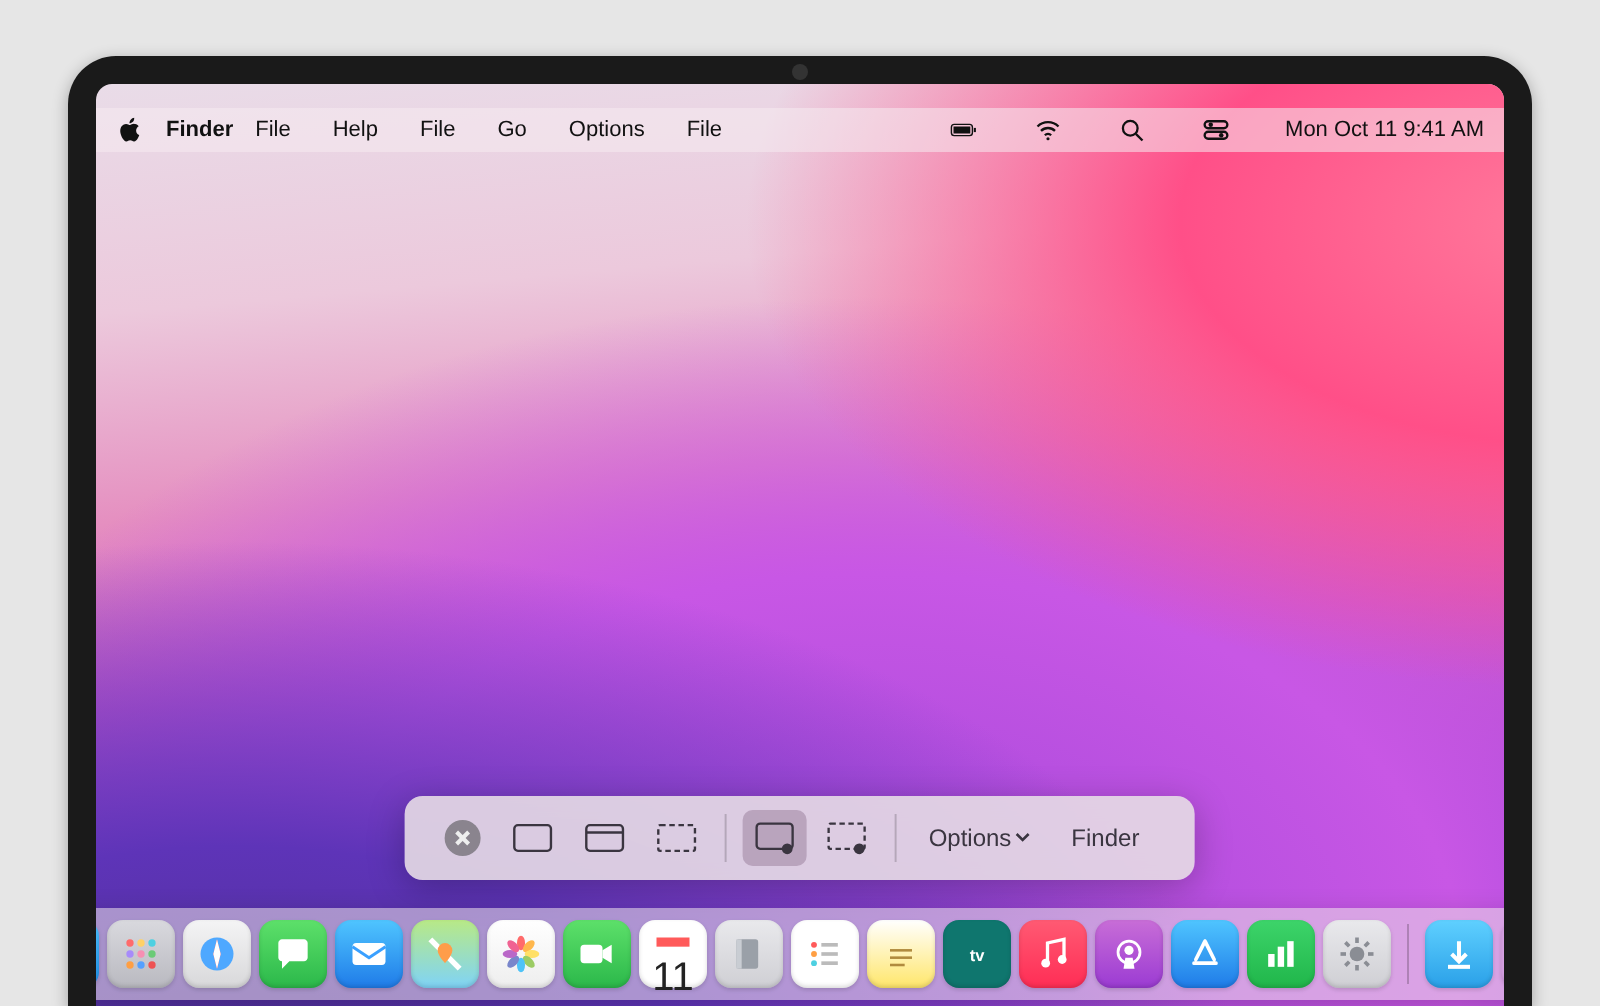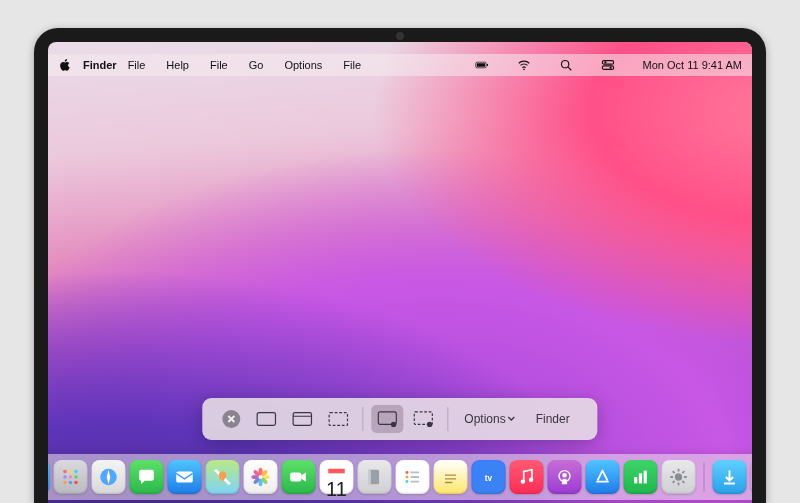--- a/index.html
+++ b/index.html
@@ -222,21 +222,21 @@
             <line x1="10" y1="17" x2="19" y2="17" stroke="#bbb" stroke-width="2"></line>
           </svg>
         </div>
         <div class="dockicon" style="background: linear-gradient(rgb(255, 255, 255), rgb(255, 230, 106));">
           <svg viewBox="0 0 24 24">
             <line x1="6" y1="10" x2="18" y2="10" stroke="#b08b3e" stroke-width="1.4"></line>
             <line x1="6" y1="14" x2="18" y2="14" stroke="#b08b3e" stroke-width="1.4"></line>
             <line x1="6" y1="18" x2="14" y2="18" stroke="#b08b3e" stroke-width="1.4"></line>
           </svg>
         </div>
-        <div class="dockicon" style="background: #3b82f6;">
+        <div class="dockicon" style="background: #0f766e;">
           <svg viewBox="0 0 24 24">
             <text x="12" y="16" font-size="9" text-anchor="middle" fill="#fff" font-weight="700">tv</text>
           </svg>
         </div>
         <div class="dockicon" style="background: linear-gradient(rgb(255, 90, 115), rgb(255, 45, 85));">
           <svg viewBox="0 0 24 24">
             <path d="M9 17V6l9-2v11" stroke="#fff" fill="none" stroke-width="1.8"></path>
             <circle cx="8" cy="17" r="2.4" fill="#fff"></circle>
             <circle cx="17" cy="15" r="2.4" fill="#fff"></circle>
           </svg>

